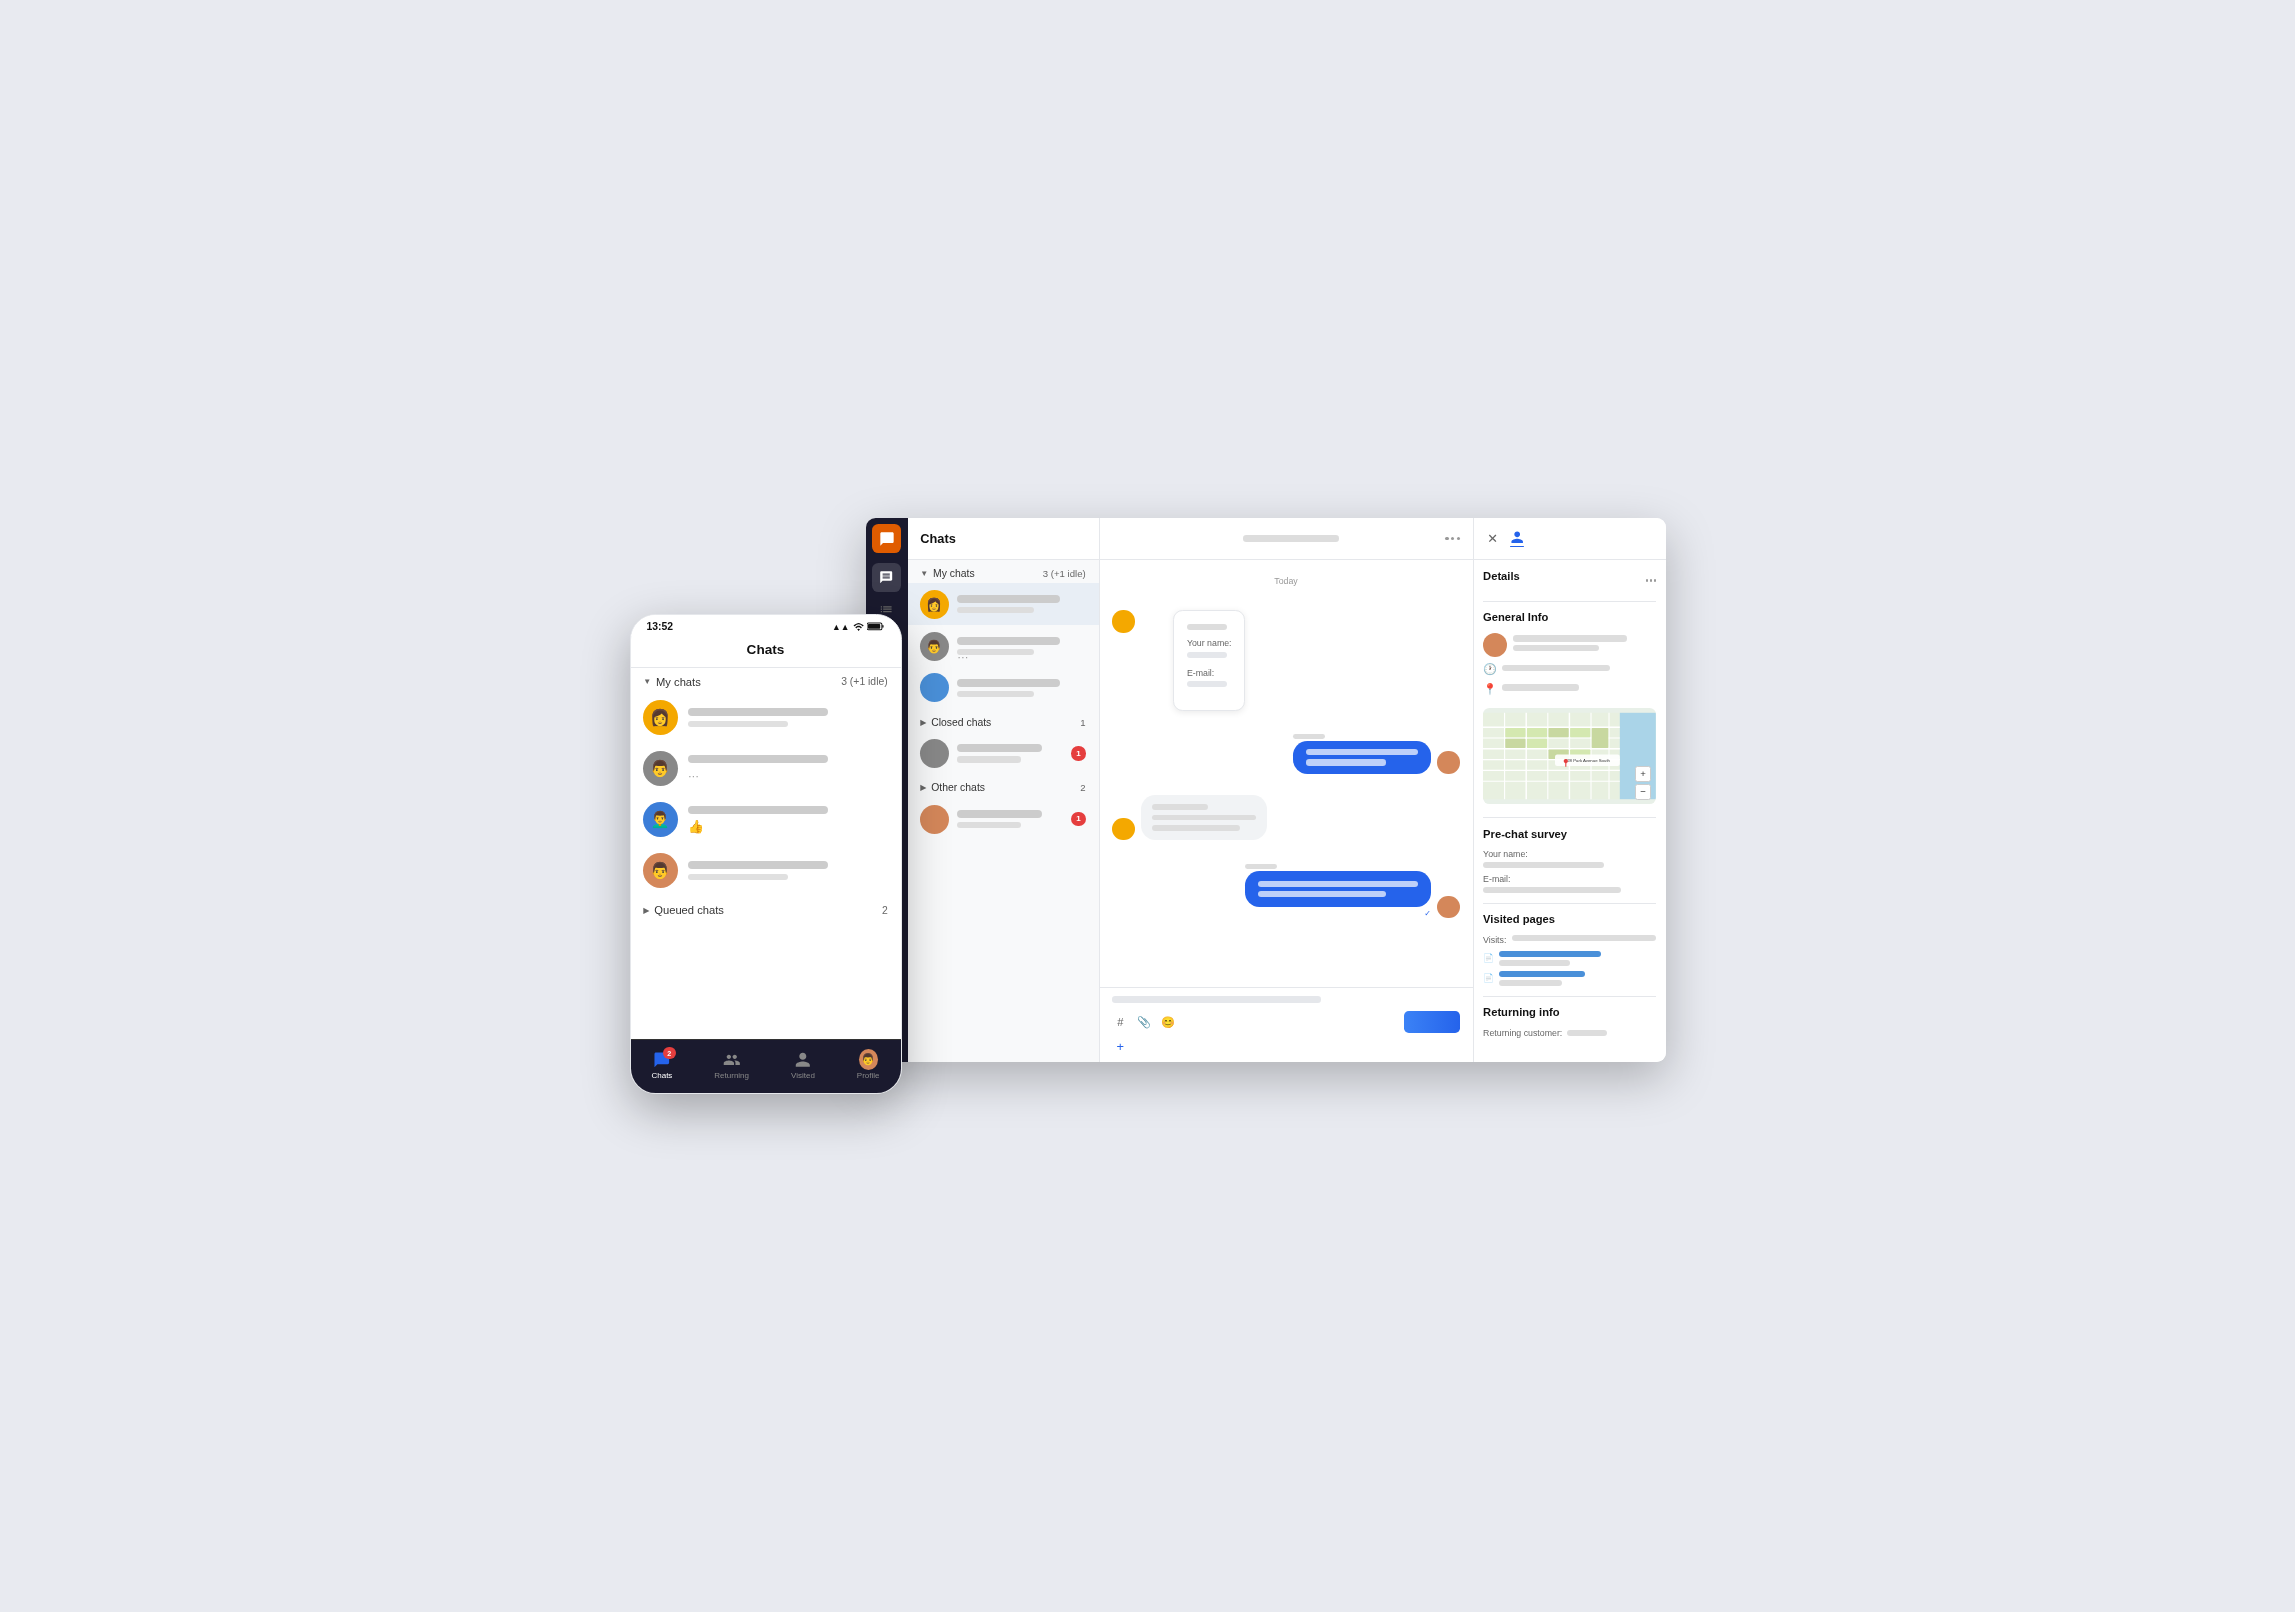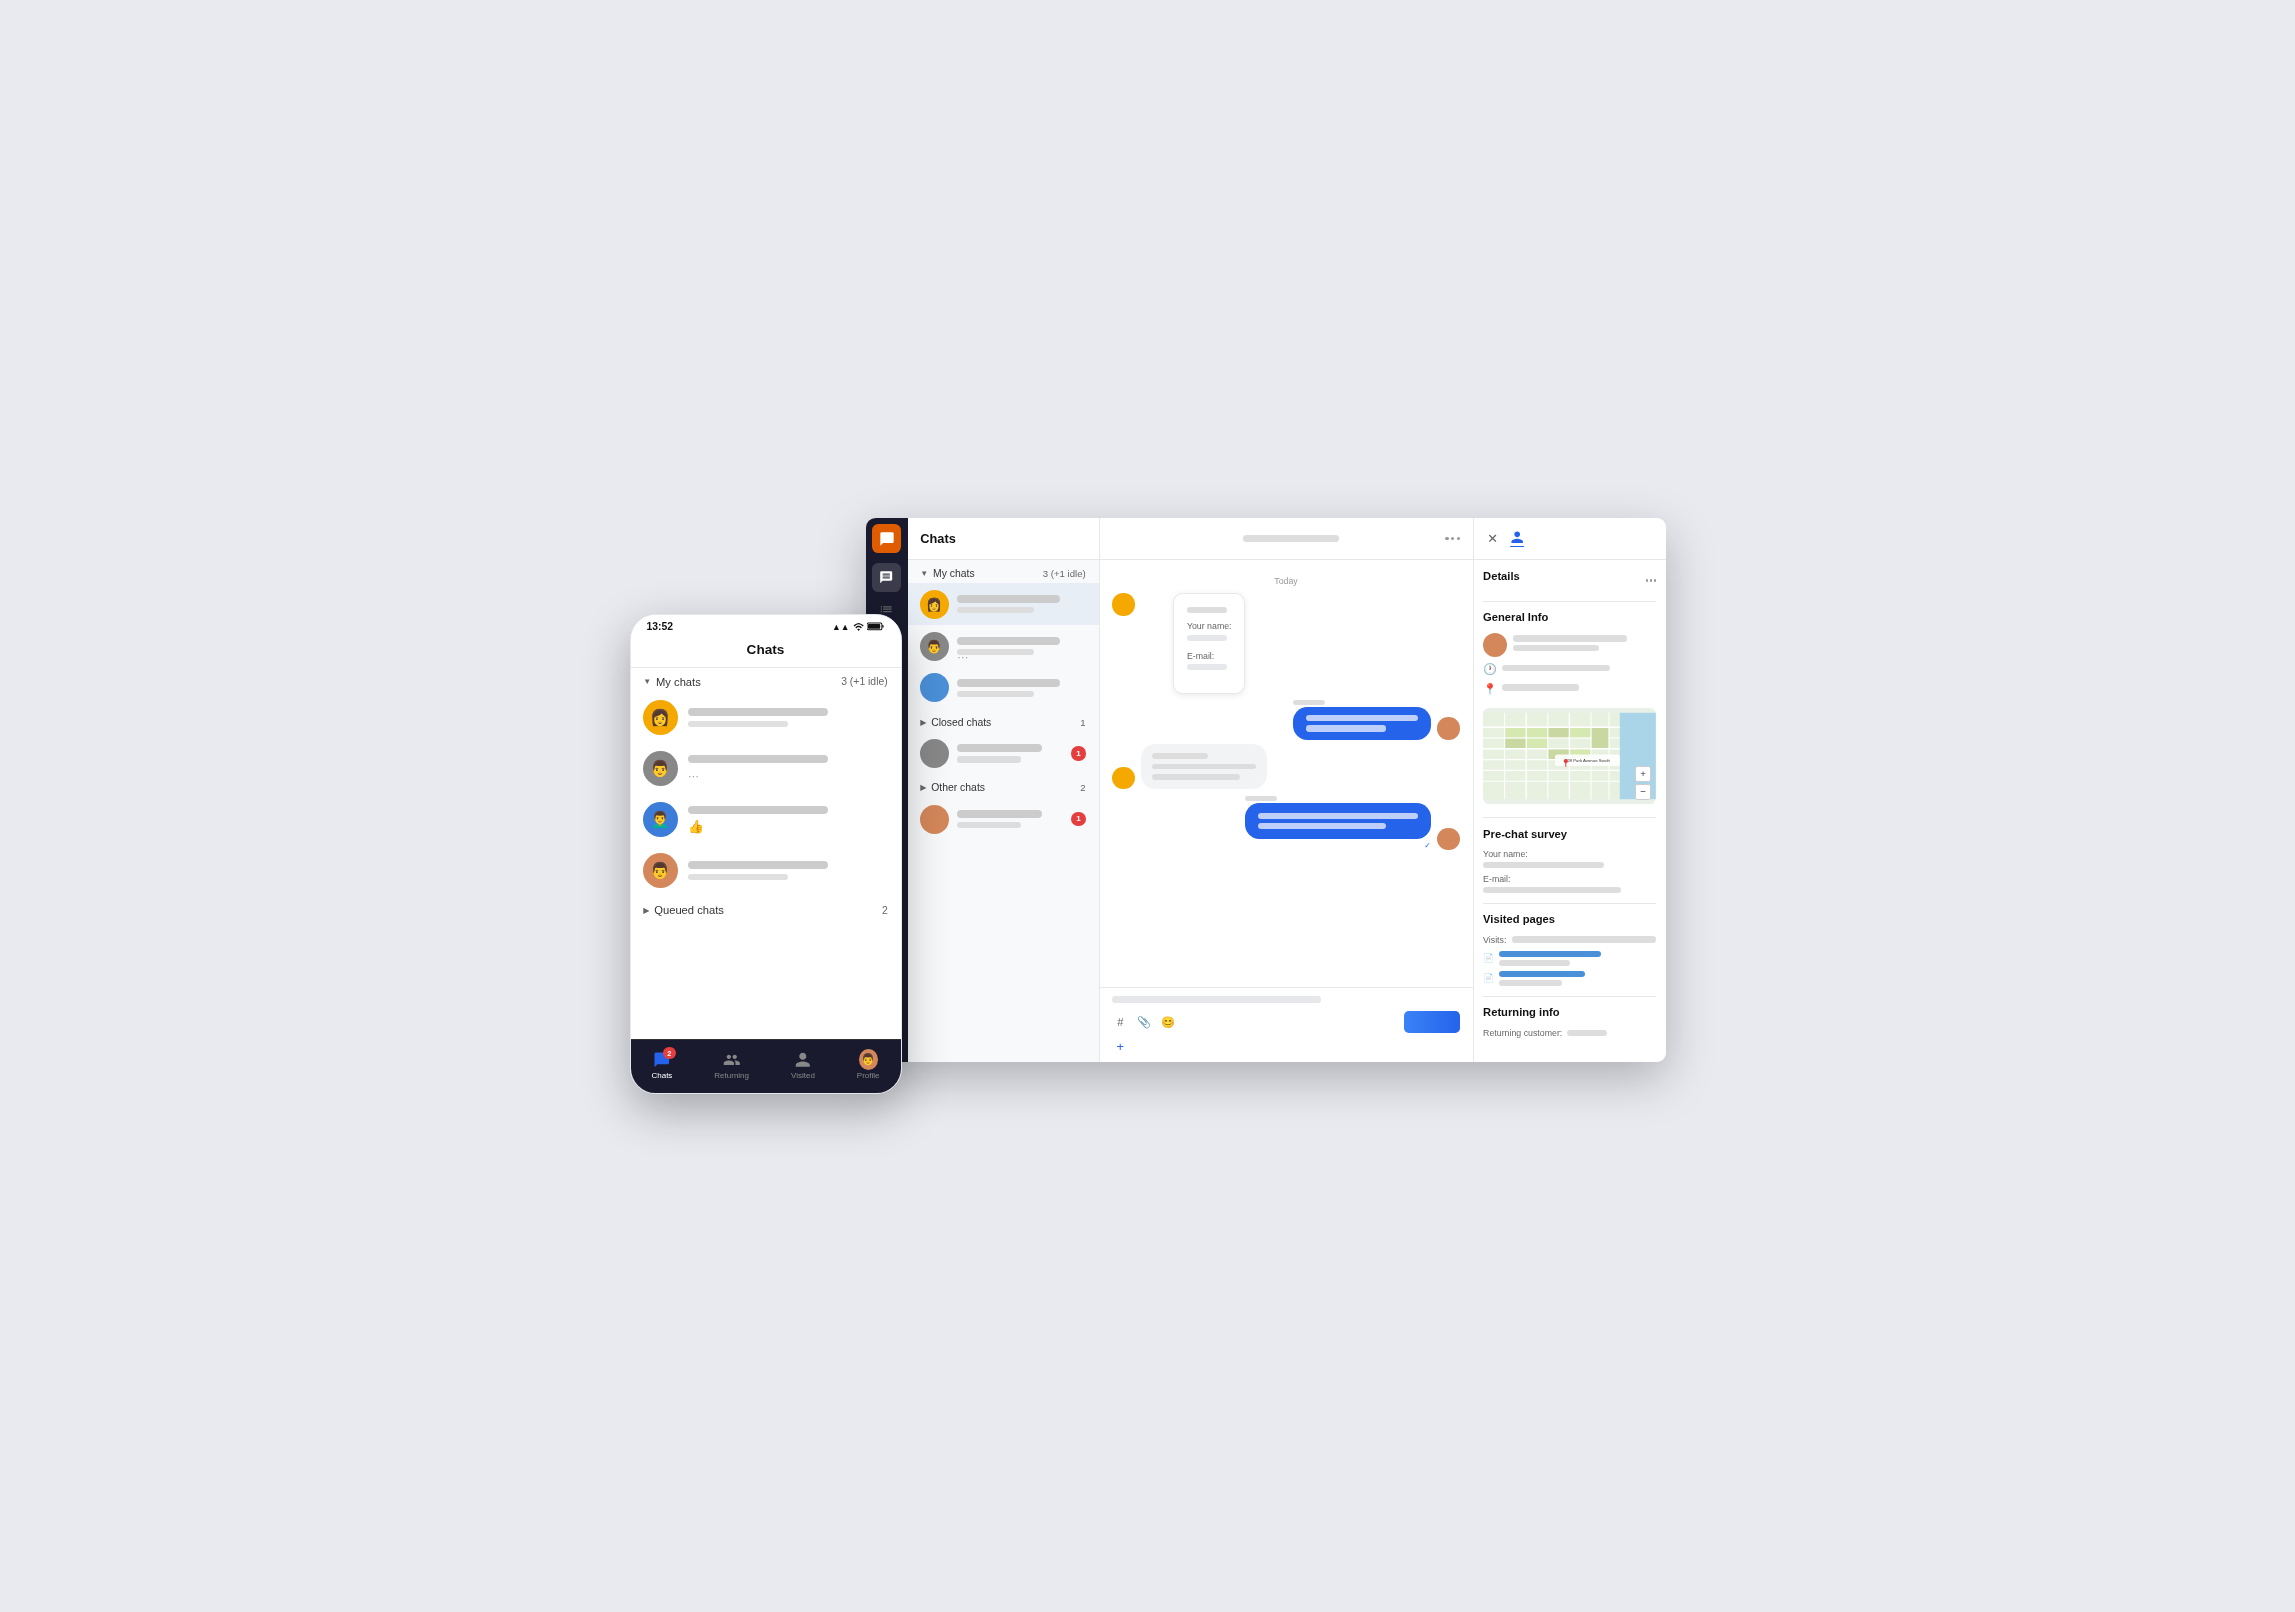--- a/index.html
+++ b/index.html
@@ -216,21 +216,21 @@
       border-radius: 50%;
       background: #999;
     }
 
     .chat-messages {
       flex: 1;
       overflow-y: auto;
       padding: 12.8px;
       display: flex;
       flex-direction: column;
-      gap: 4px;
+      gap: 21px;
     }
 
     .date-divider {
       text-align: center;
       font-size: 8.8px;
       color: #999;
       margin: 3.2px 0;
     }
 
     
@@ -554,21 +554,20 @@
     .survey-value-bar {
       height: 6.4px;
       background: #ddd;
       border-radius: 3.2px;
     }
 
     .visited-pages-section { margin-bottom: 9.6px; }
 
     .visits-row {
       display: flex;
-      align-items: center;
       gap: 6px;
       margin-bottom: 6.4px;
     }
 
     .visits-label {
       font-size: 8.8px;
       color: #666;
     }
 
     .visits-bar {

